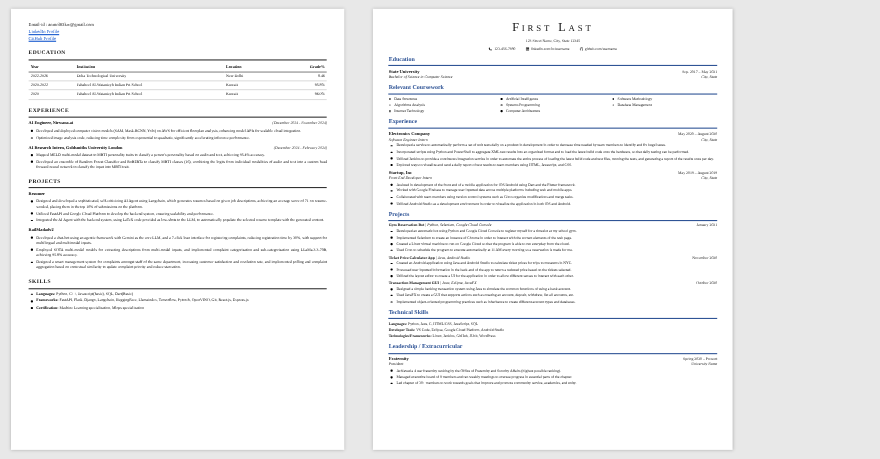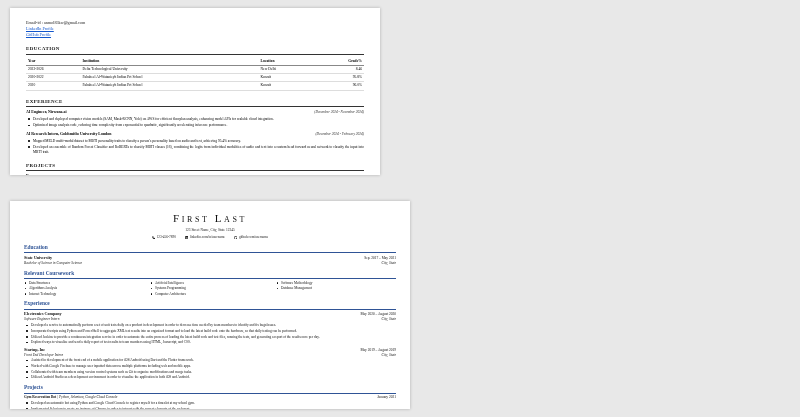--- a/index.html
+++ b/index.html
@@ -12,21 +12,20 @@
     font-family: "Liberation Serif", serif;
   }
   .page {
     position: relative;
     width: 676px;
     height: 417px;
     display: flex;
     gap: 26px;
     padding: 8px 10px;
     box-sizing: border-box;
-    flex-direction: column;
   }
   .resume {
     background: #ffffff;
     box-shadow: 0 0 3px rgba(0,0,0,0.25);
     box-sizing: border-box;
     overflow: hidden;
   }
   .resume-left {
     width: 370px;
     padding: 12px 16px;

